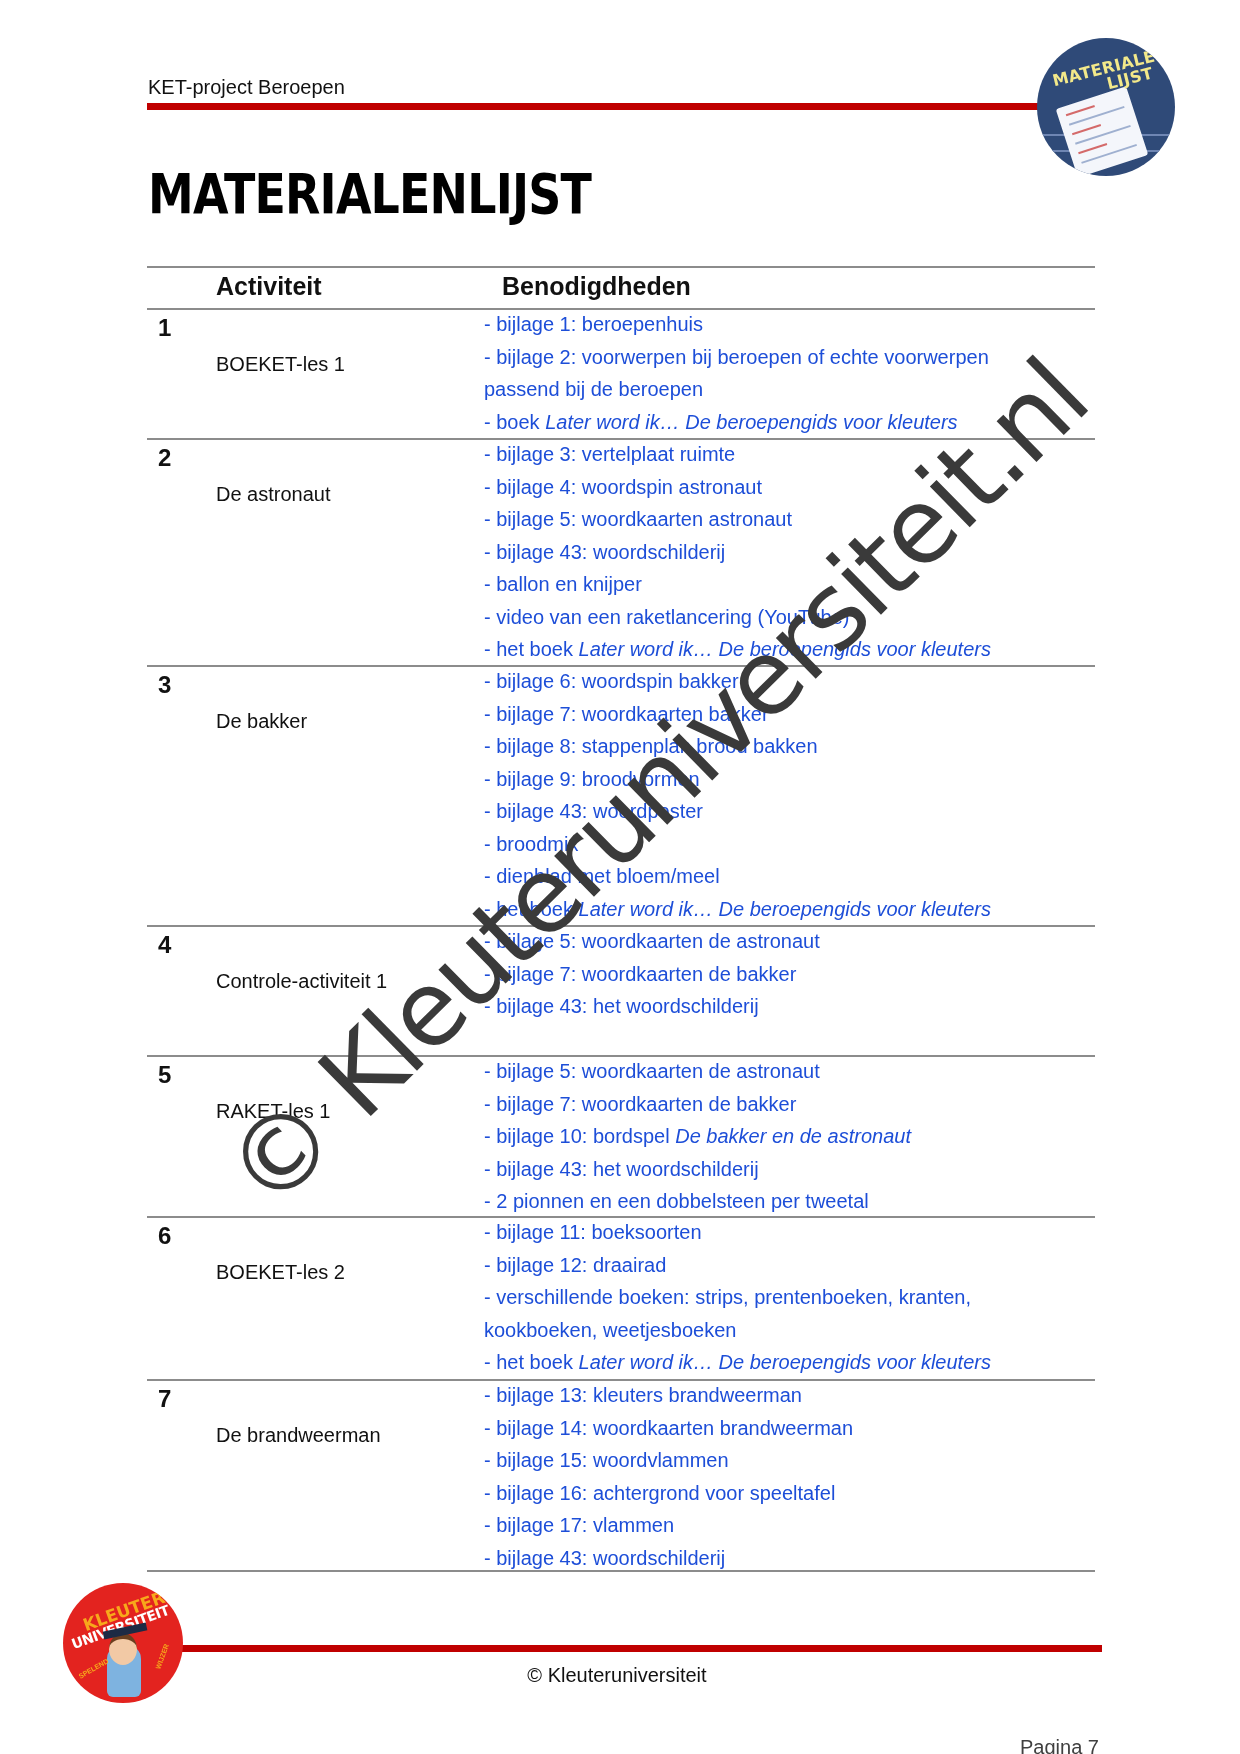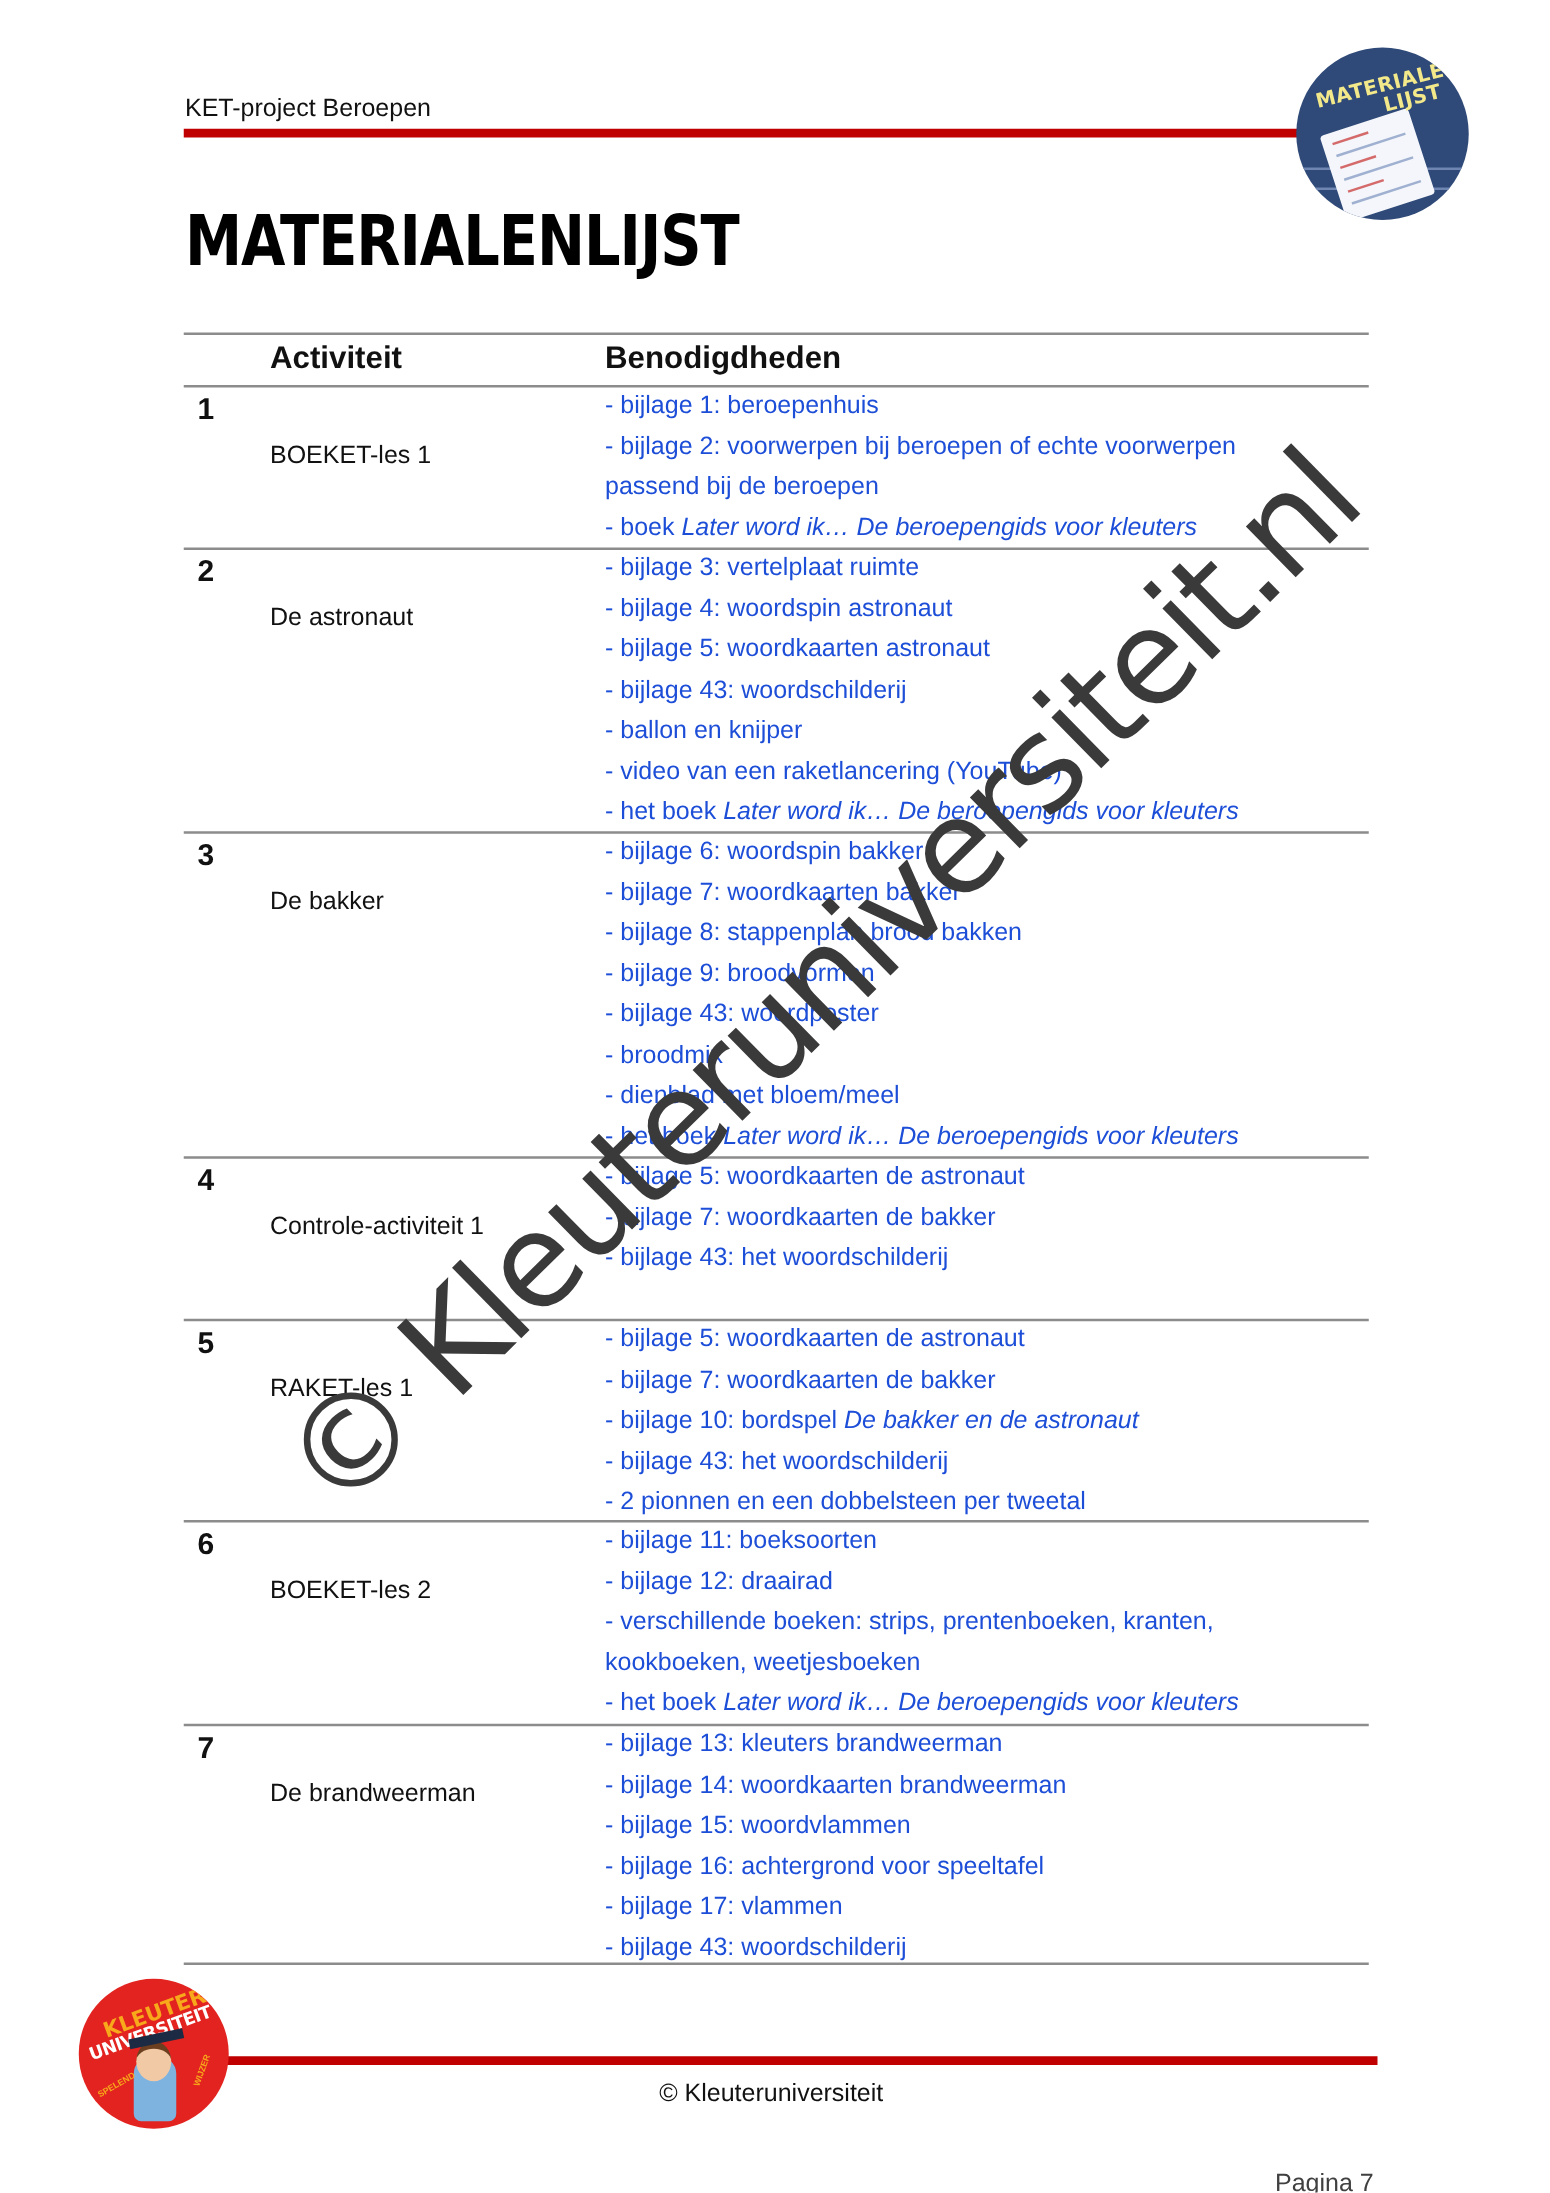--- a/index.html
+++ b/index.html
@@ -78,21 +78,21 @@
 <div class="hline" style="top:308px"></div>
 <div class="hline" style="top:438px"></div>
 <div class="hline" style="top:665px"></div>
 <div class="hline" style="top:925px"></div>
 <div class="hline" style="top:1055px"></div>
 <div class="hline" style="top:1216px"></div>
 <div class="hline" style="top:1379px"></div>
 <div class="hline" style="top:1570px"></div>
 
 <div class="th" style="left:216px">Activiteit</div>
-<div class="th" style="left:484px">Benodigdheden</div>
+<div class="th" style="left:502px">Benodigdheden</div>
 
 <div>
   <div class="row-num" style="top:314px">1</div>
   <div class="row-act" style="top:313px">BOEKET-les 1</div>
   <ul class="row-items" style="top:308px">
     <li>- bijlage 1: beroepenhuis</li>
     <li class="wrap" style="width:560px">- bijlage 2: voorwerpen bij beroepen of echte voorwerpen passend bij de beroepen</li>
     <li><span>- boek </span><em>Later word ik… De beroepengids voor kleuters</em></li>
   </ul>
 </div>

